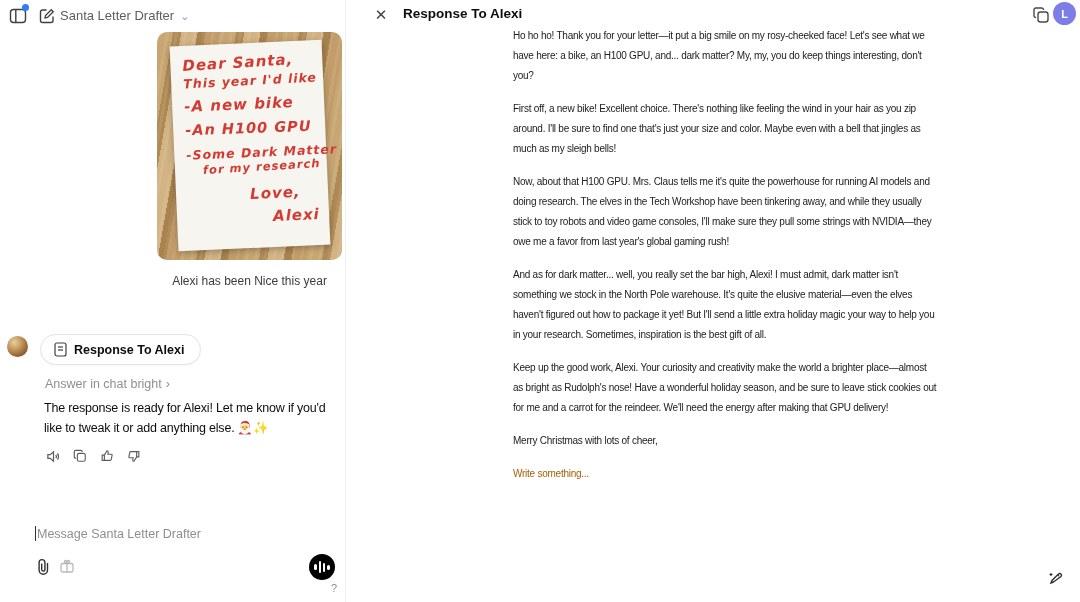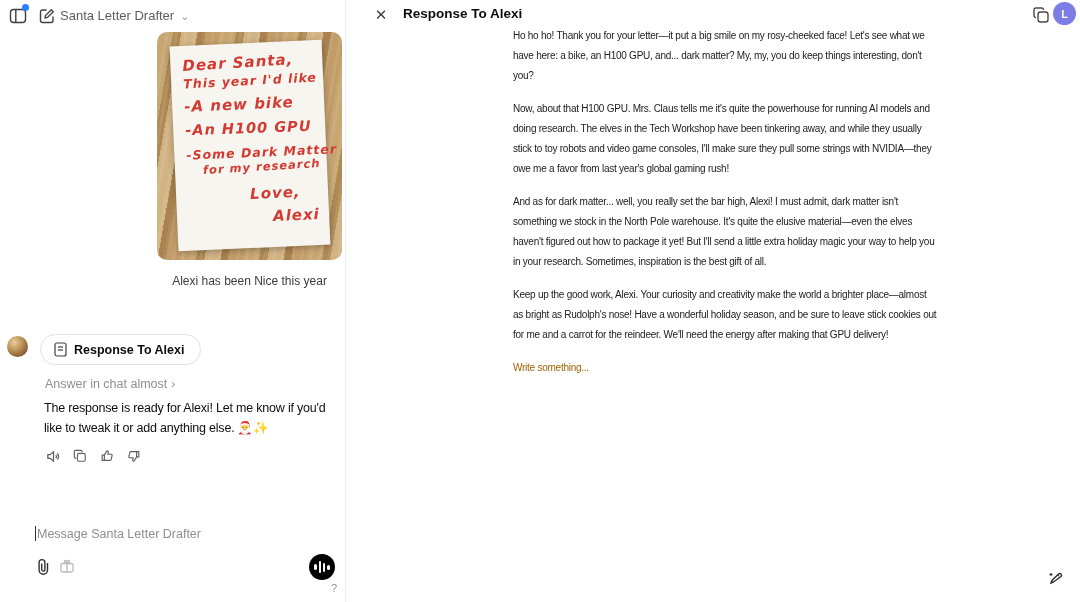--- a/index.html
+++ b/index.html
@@ -114,21 +114,21 @@
     <div class="canvas-card">
       <svg width="13" height="15" viewBox="0 0 13 15" fill="none" stroke="#3f3f3f" stroke-width="1.2">
         <rect x="1" y="1" width="11" height="13" rx="2"></rect>
         <line x1="4" y1="5" x2="9" y2="5"></line>
         <line x1="4" y1="8" x2="9" y2="8"></line>
       </svg>
       <span class="canvas-card-label">Response To Alexi</span>
     </div>
 
     <div class="answer-link">
-      <span>Answer in chat almost</span>
+      <span>Answer in chat bright</span>
       <span>›</span>
     </div>
 
     <div class="assistant-msg">The response is ready for Alexi! Let me know if you'd like to tweak it or add anything else. 🎅✨</div>
 
     <div class="msg-actions">
       <span class="act">
         <svg width="15" height="15" viewBox="0 0 16 16" fill="none" stroke="#5d5d5d" stroke-width="1.3">
           <path d="M2 6 H4.5 L8 3 V13 L4.5 10 H2 Z"></path>
           <path d="M10.5 6.2 Q11.8 8 10.5 9.8"></path>
@@ -189,23 +189,25 @@
     <span class="canvas-copy">
       <svg width="18" height="18" viewBox="0 0 18 18" fill="none" stroke="#4a4a4a" stroke-width="1.4">
         <rect x="6" y="6" width="10" height="10" rx="2.5"></rect>
         <path d="M4 11.5 H3.8 A1.8 1.8 0 0 1 2 9.7 V3.8 A1.8 1.8 0 0 1 3.8 2 H9.7 A1.8 1.8 0 0 1 11.5 3.8 V4"></path>
       </svg>
     </span>
     <div class="user-avatar">L</div>
 
     <div class="doc">
       <p>Ho ho ho! Thank you for your letter—it put a big smile on my rosy-cheeked face! Let's see what we have here: a bike, an H100 GPU, and... dark matter? My, my, you do keep things interesting, don't you?</p>
+      <p>First off, a new bike! Excellent choice. There's nothing like feeling the wind in your hair as you zip around. I'll be sure to find one that's just your size and color. Maybe even with a bell that jingles as much as my sleigh bells!</p>
       <p>Now, about that H100 GPU. Mrs. Claus tells me it's quite the powerhouse for running AI models and doing research. The elves in the Tech Workshop have been tinkering away, and while they usually stick to toy robots and video game consoles, I'll make sure they pull some strings with NVIDIA—they owe me a favor from last year's global gaming rush!</p>
       <p>And as for dark matter... well, you really set the bar high, Alexi! I must admit, dark matter isn't something we stock in the North Pole warehouse. It's quite the elusive material—even the elves haven't figured out how to package it yet! But I'll send a little extra holiday magic your way to help you in your research. Sometimes, inspiration is the best gift of all.</p>
       <p>Keep up the good work, Alexi. Your curiosity and creativity make the world a brighter place—almost as bright as Rudolph's nose! Have a wonderful holiday season, and be sure to leave stick cookies out for me and a carrot for the reindeer. We'll need the energy after making that GPU delivery!</p>
+      <p>Merry Christmas with lots of cheer,</p>
       <p class="write-placeholder">Write something...</p>
     </div>
 
     <span class="edit-tool">
       <svg width="20" height="20" viewBox="0 0 20 20" fill="none" stroke="#303030" stroke-width="1.4">
         <path d="M8.5 15 L6 16 L7 13.5 L13.5 7 A1.77 1.77 0 0 1 16 9.5 Z"></path>
         <path d="M12.7 7.8 L14.2 9.3" stroke-width="1.1"></path>
         <path d="M6 6 L6 9 M4.5 7.5 L7.5 7.5" stroke-width="1.2"></path>
       </svg>
     </span>

